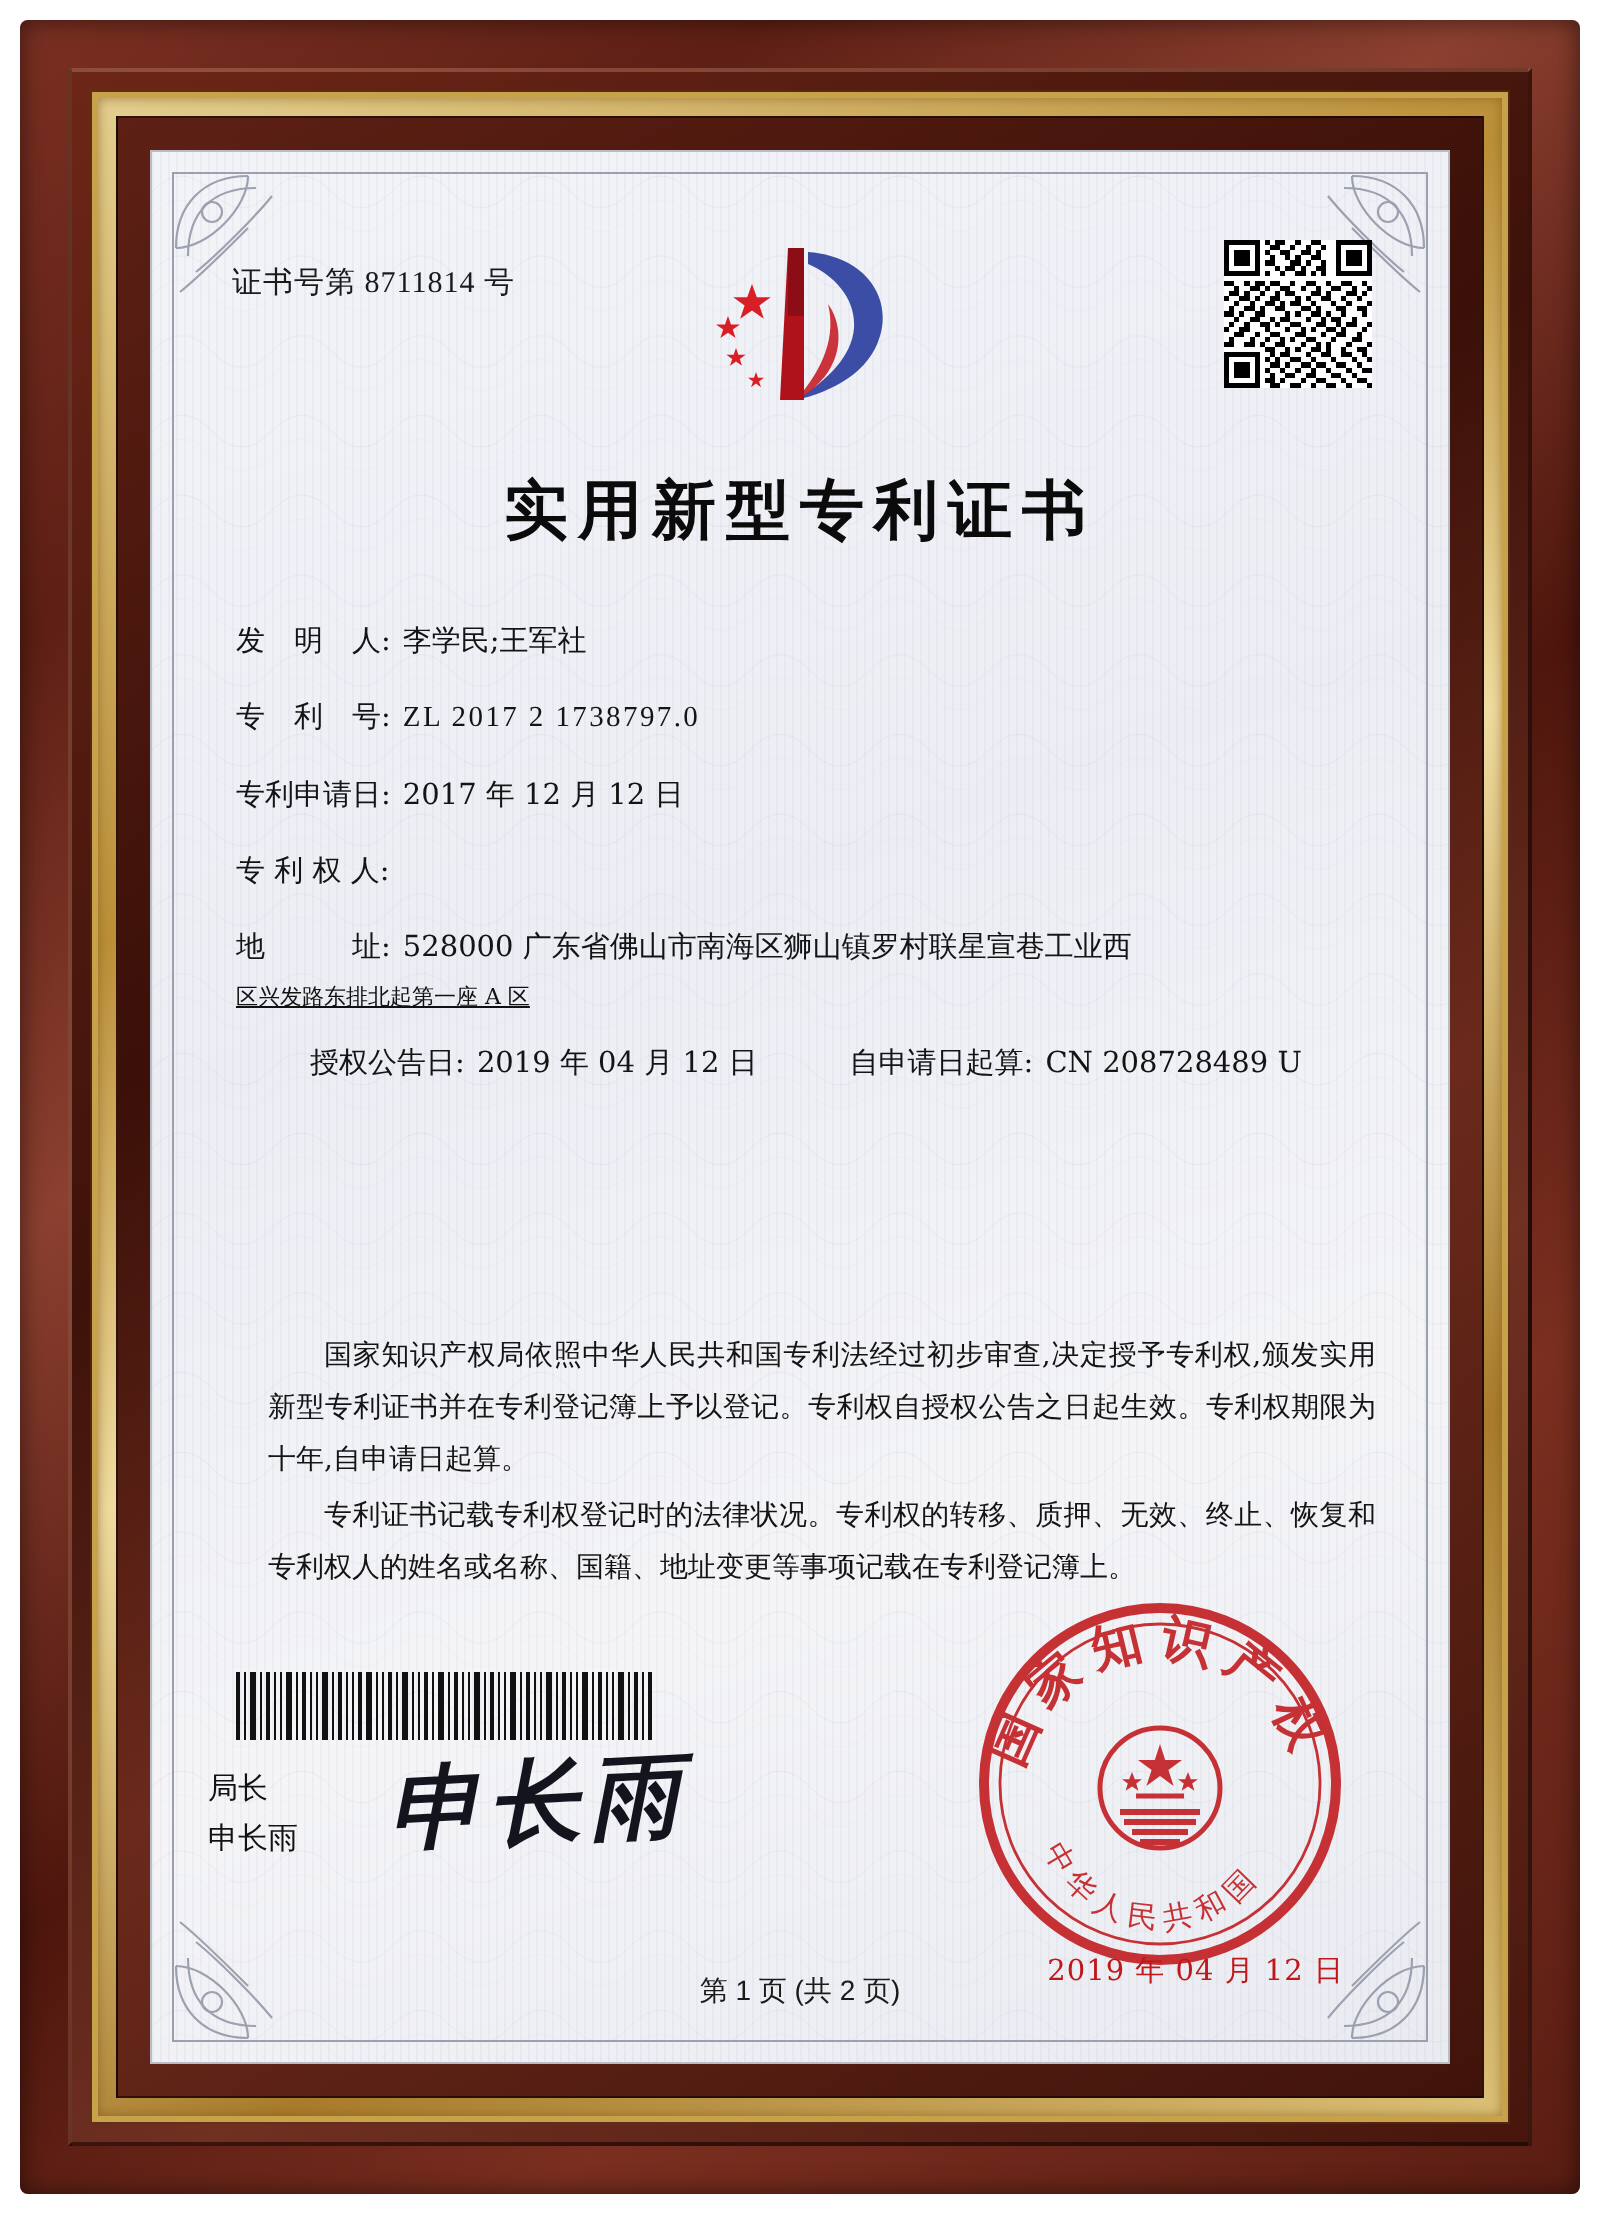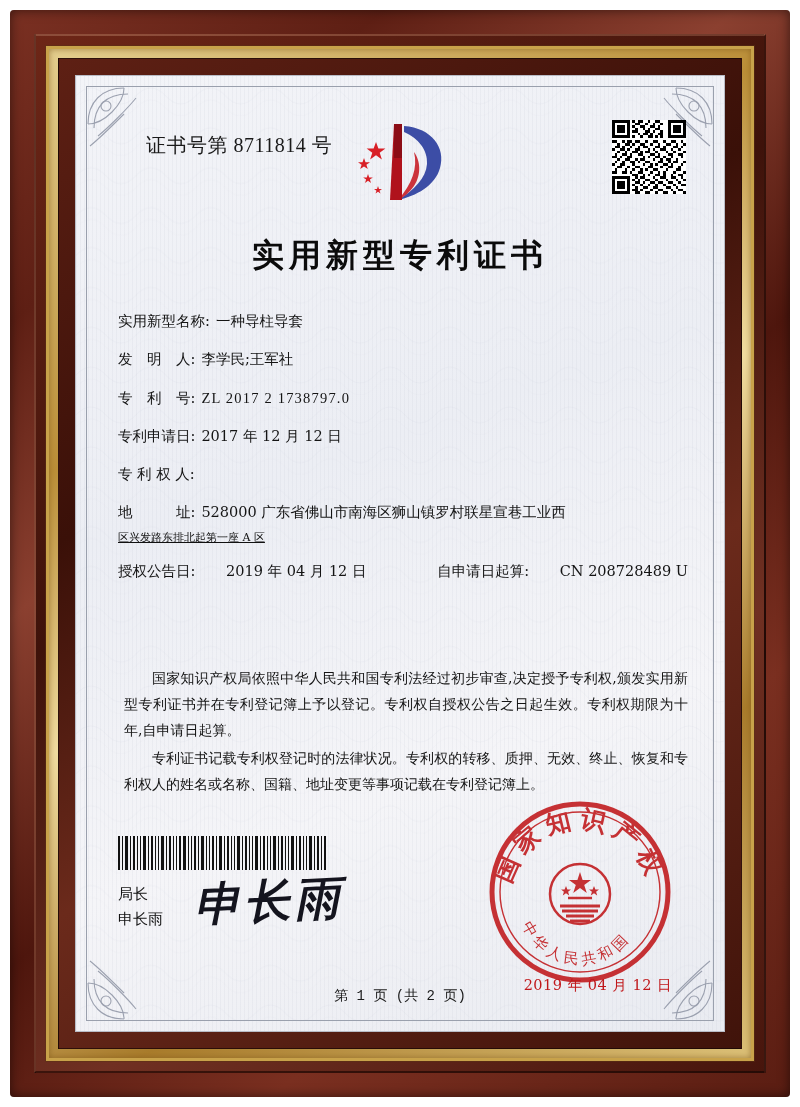--- a/index.html
+++ b/index.html
@@ -123,25 +123,24 @@
     inset: 0;
     padding: 30px 40px 0 40px;
     box-sizing: border-box;
     color: #111;
   }
 
   .cert-no {
     position: absolute;
     left: 40px;
     top: 56px;
-    font-size: 20px;
+    font-size: 15px;
     letter-spacing: 0.5px;
     color: #1a1a1a;
     font-family: "Liberation Serif", serif;
-    margin-left: 30px;
   }
 
   .logo {
     position: absolute;
     left: 50%;
     transform: translateX(-50%);
     top: 36px;
     width: 120px;
     height: 96px;
   }
@@ -190,21 +189,21 @@
   .field-value {
     font-family: "DejaVu Serif", serif;
     font-size: 14.5px;
     padding-left: 6px;
   }
   .field-value.mono {
     font-family: "Liberation Serif", serif;
     letter-spacing: 1.2px;
   }
   .field-row.two-col {
-    justify-content: space-between;
+    justify-content: center;
   }
   .gap-col {
     margin-left: 46px;
     white-space: nowrap;
   }
   .addr-second {
     font-family: "DejaVu Serif", serif;
     font-size: 11px;
     margin: -11px 0 16px 0;
     padding-left: 0;
@@ -215,33 +214,33 @@
     position: absolute;
     top: 590px;
     left: 42px;
     right: 36px;
     font-family: "DejaVu Serif", serif;
     font-size: 14px;
     line-height: 1.85;
     color: #141414;
     text-align: justify;
   }
-  .body-text p { margin: 0 0 2px 6px; text-indent: 2em; }
+  .body-text p { margin: 0 0 2px 16px; text-indent: 2em; }
 
   .barcode {
     position: absolute;
     left: 42px;
     top: 760px;
     width: 210px;
     height: 34px;
   }
 
   .signature-block {
     position: absolute;
-    left: 42px;
+    left: 28px;
     top: 806px;
     font-family: "DejaVu Serif", serif;
     font-size: 15px;
     line-height: 1.65;
     color: #111;
   }
 
   .handwriting {
     position: absolute;
     left: 118px;
@@ -272,21 +271,21 @@
     color: #c0171a;
     letter-spacing: 0.5px;
   }
 
   .page-no {
     position: absolute;
     left: 0;
     right: 0;
     bottom: 26px;
     text-align: center;
-    font-family: Liberation Mono, monospace;
+    font-family: Liberation Sans, sans-serif;
     font-size: 14px;
     color: #1a1a1a;
   }
 </style>
 </head>
 <body>
 
 <div class="certificate">
 
   <div class="frame-outer"></div>
@@ -578,24 +577,20 @@
             <rect x="20" y="28" width="2" height="1"></rect>
             <rect x="24" y="28" width="1" height="1"></rect>
             <rect x="28" y="28" width="1" height="1"></rect>
         </g>
       </svg>
 
       <div class="title">实用新型专利证书</div>
 
       <div class="fields">
 
-        <div class="field-row">
-          <span class="field-label">实用新型名称:</span>
-          <span class="field-value">一种导柱导套</span>
-        </div>
 
         <div class="field-row">
           <span class="field-label">发　明　人:</span>
           <span class="field-value">李学民;王军社</span>
         </div>
 
         <div class="field-row">
           <span class="field-label">专　利　号:</span>
           <span class="field-value mono">ZL 2017 2 1738797.0</span>
         </div>

